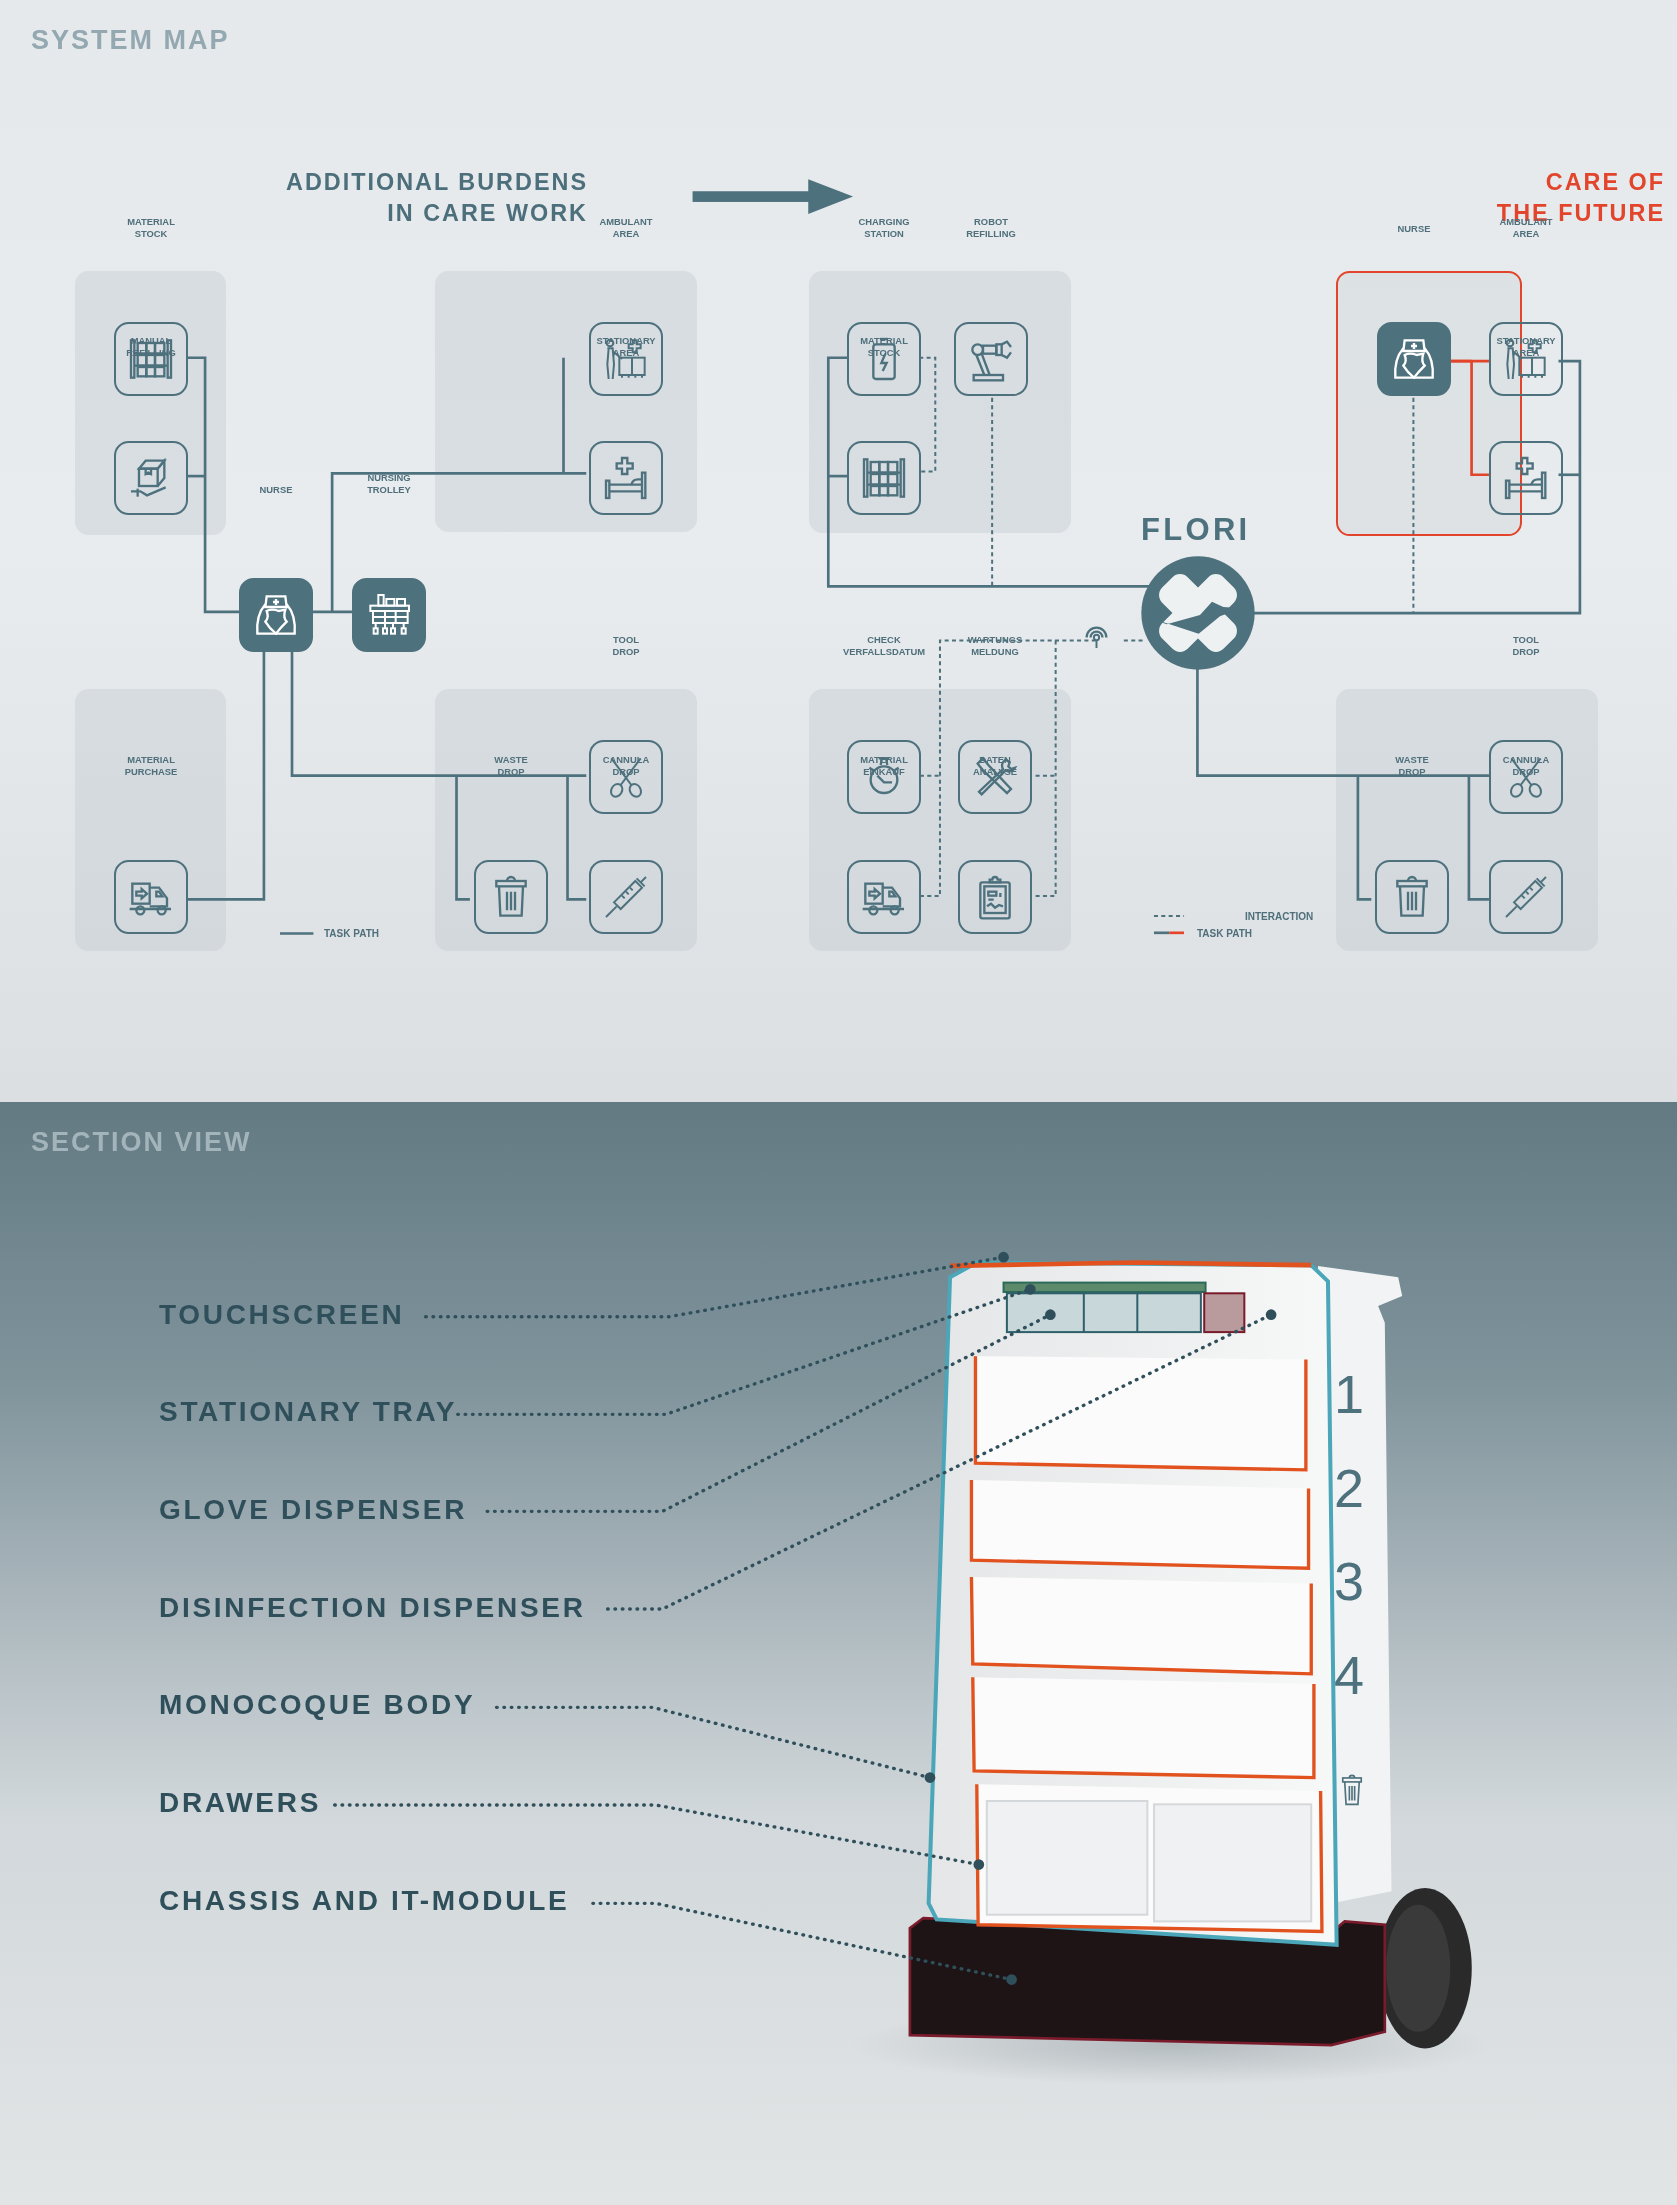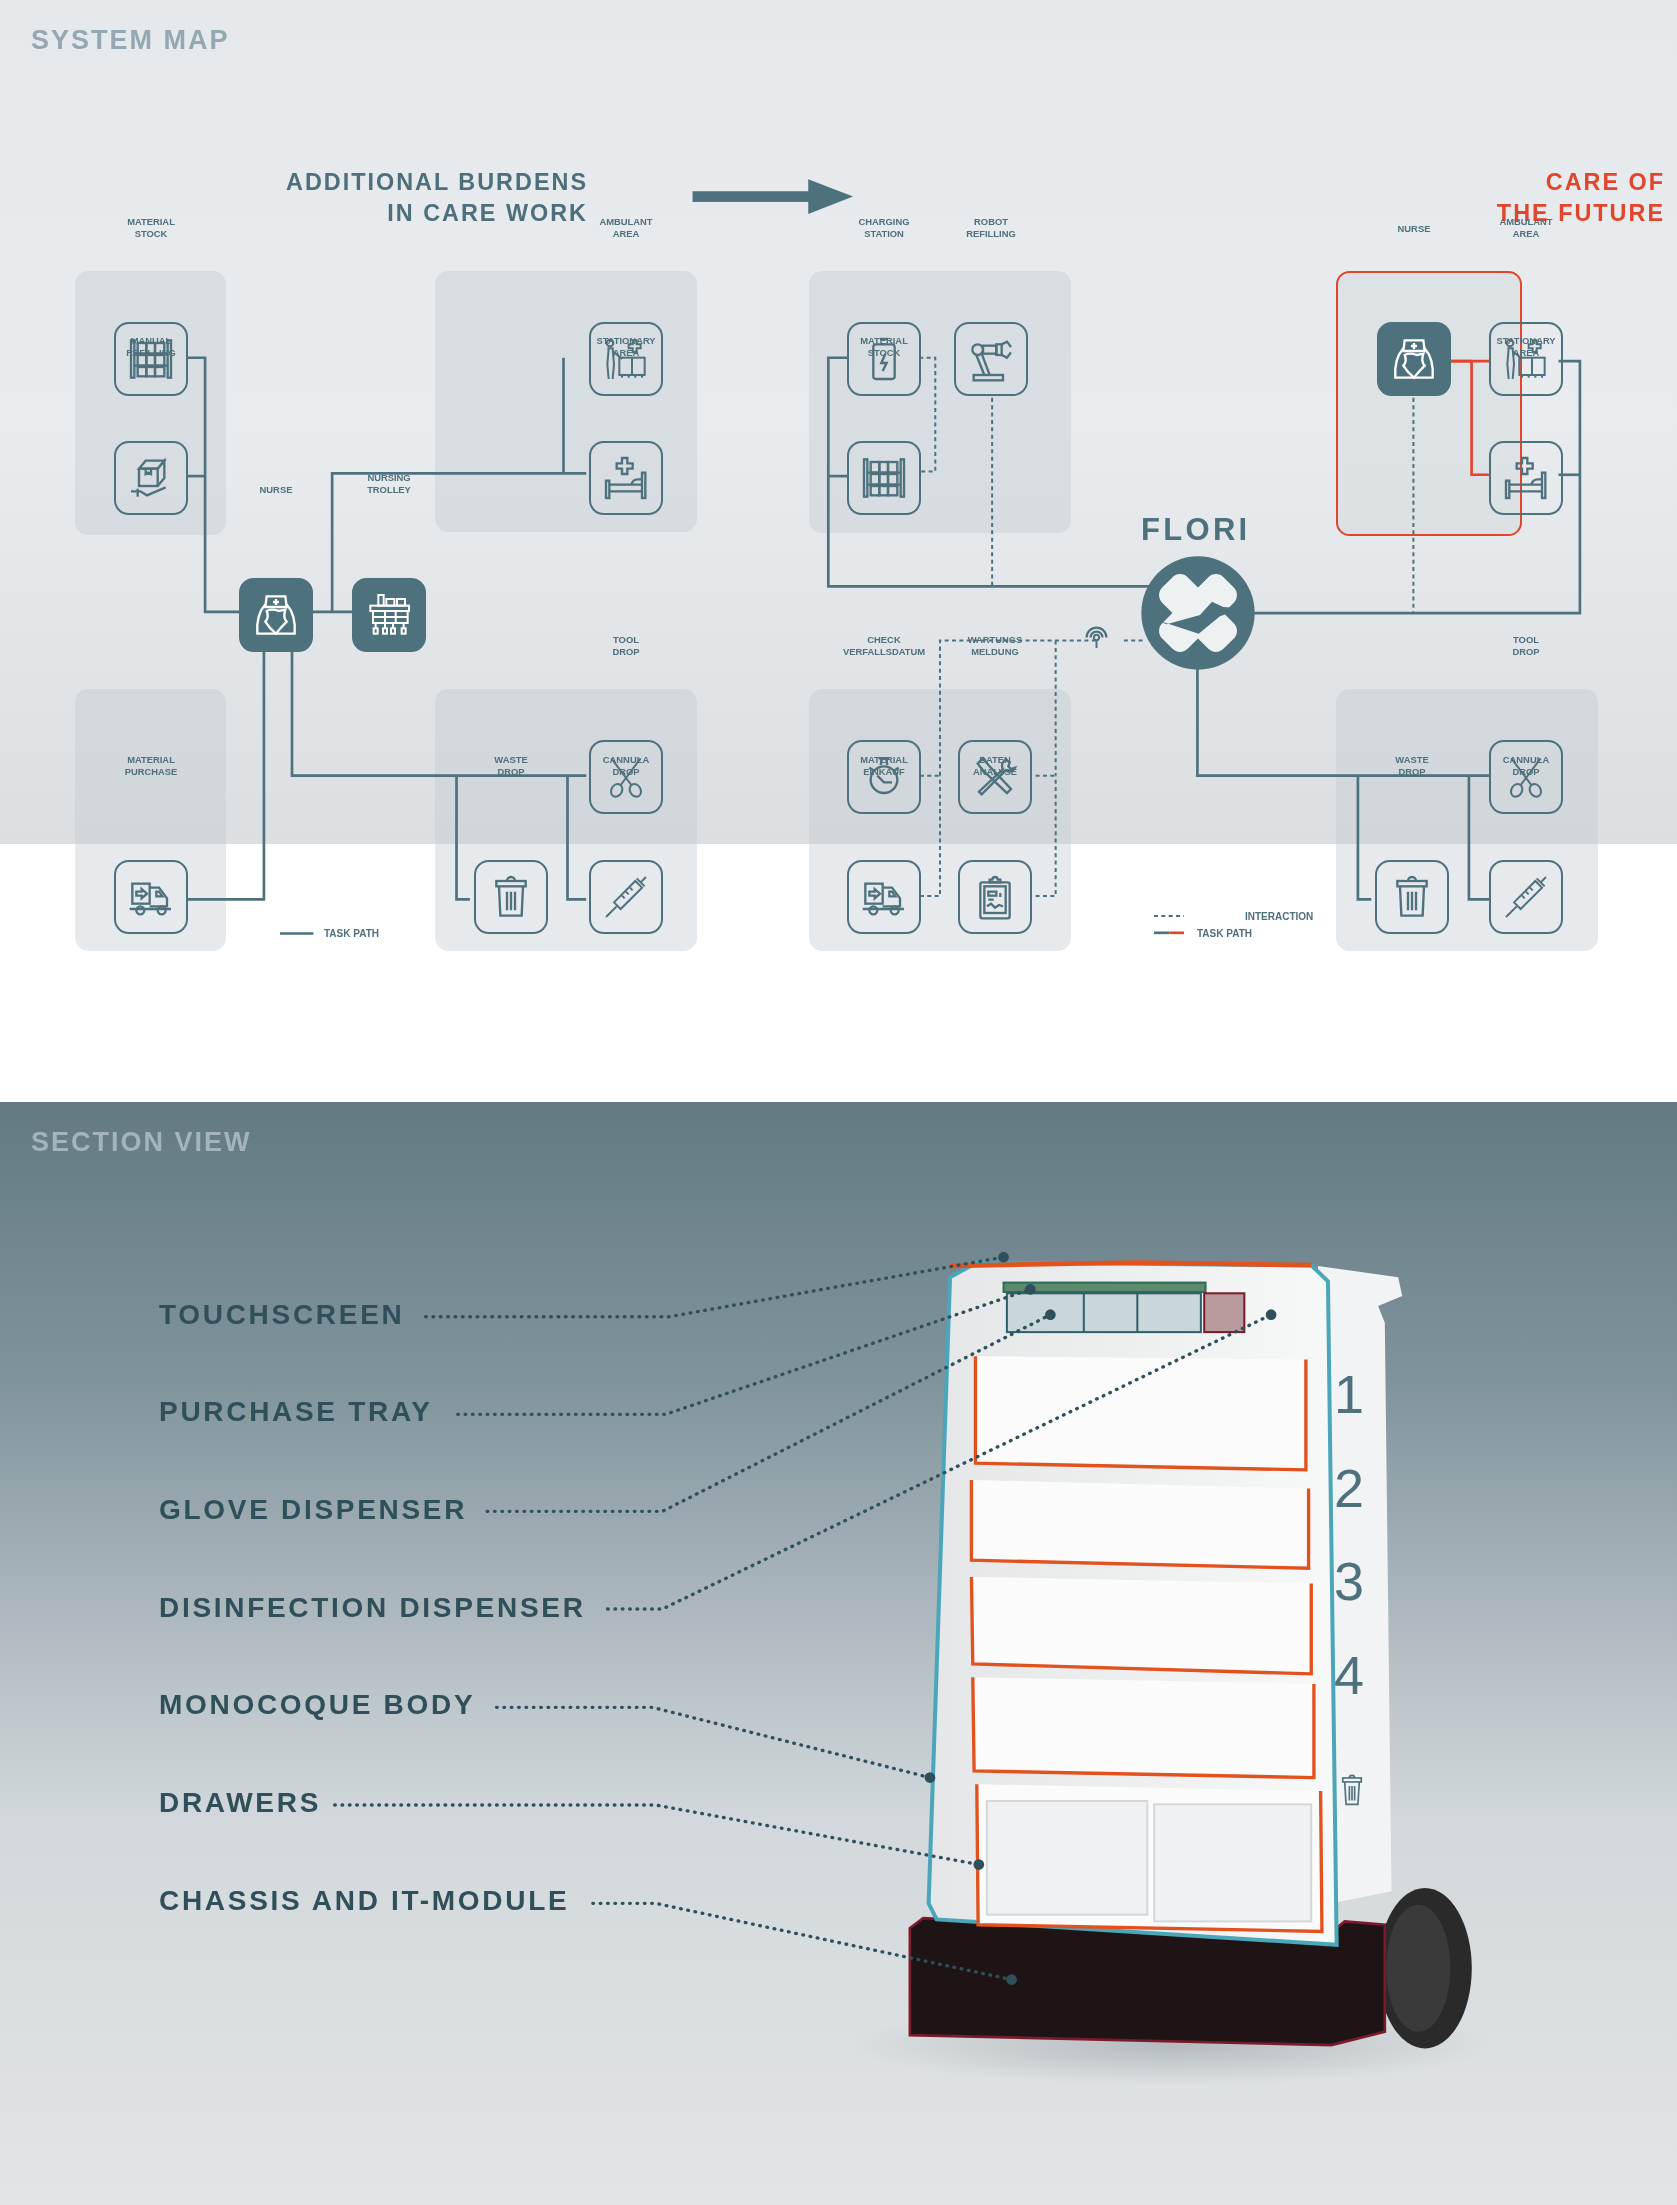--- a/index.html
+++ b/index.html
@@ -1,17 +1,17 @@
 <!DOCTYPE html>
 <html style="font-size:10.7px"><head>
 <meta charset="utf-8">
 <style>
   html, body { margin:0; padding:0; }
   body { width:1678px; height:2205px; position:relative; overflow:hidden; font-family:"Liberation Sans", sans-serif; }
-  .top { position:absolute; left:0; top:0; width:1678px; height:844px; background:linear-gradient(180deg,#e6e9eb 0%,#e9ecee 50%,#dcdfe1 100%); }
+  .top { position:absolute; left:0; top:0; width:1678px; height:1102px; background:linear-gradient(180deg,#e6e9eb 0%,#e9ecee 50%,#dcdfe1 100%); }
   .bottom { position:absolute; left:0; top:1102px; width:1678px; height:1103px; background:linear-gradient(180deg,#637a83 0%,#7f939b 25%,#aab6bc 45%,#d2d8db 65%,#e2e5e6 100%);padding-left:17px; }
   .sect-title { position:absolute; font-weight:700; font-size:27px; letter-spacing:2px; }
   .headline { position:absolute; text-align:right; font-weight:800; font-size:23.4px; letter-spacing:2px; line-height:31px; color:#4d6f7c; }
   .panel { position:absolute; background:rgba(190,200,205,0.38); border-radius:13.4px; }
   .panel.red { border:2px solid #e2452b; background:rgba(205,212,216,0.4); }
   .node { position:absolute; width:74px; }
   .node .lbl { position:absolute; bottom:83px; left:-33px; width:140px; text-align:center; font-weight:700; font-size:9.4px; line-height:11.4px; color:#4e6f7b; }
   .node .box { position:absolute; left:0; top:0; width:70px; height:70px; border:2.7px solid #4e717e; border-radius:14.7px; display:flex; align-items:center; justify-content:center; }
   .node .box.filled { background:#4e717e; }
   .node svg { width:48px; height:48px; }
@@ -528,21 +528,21 @@
           </g>
         </svg>
       </div>
   </div>
 </div>
 
 <div class="bottom">
   <div class="sect-title" style="left:31px;top:25.4px;color:#a3b4bb;">SECTION VIEW</div>
 
   <div class="callout" style="top:197px;">TOUCHSCREEN</div>
-  <div class="callout" style="top:294px;">PURCHASE TRAY</div>
+  <div class="callout" style="top:294px;">STATIONARY TRAY</div>
   <div class="callout" style="top:392px;">GLOVE DISPENSER</div>
   <div class="callout" style="top:490px;">DISINFECTION DISPENSER</div>
   <div class="callout" style="top:587px;">MONOCOQUE BODY</div>
   <div class="callout" style="top:685px;">DRAWERS</div>
   <div class="callout" style="top:783px;">CHASSIS AND IT-MODULE</div>
 
   <svg style="position:absolute;left:0;top:0;" width="1678" height="1103" viewBox="0 0 2508 1649">
     <defs>
       <linearGradient id="bodyG" x1="0" x2="1">
           <stop offset="0" stop-color="#e4e6e7"></stop>

